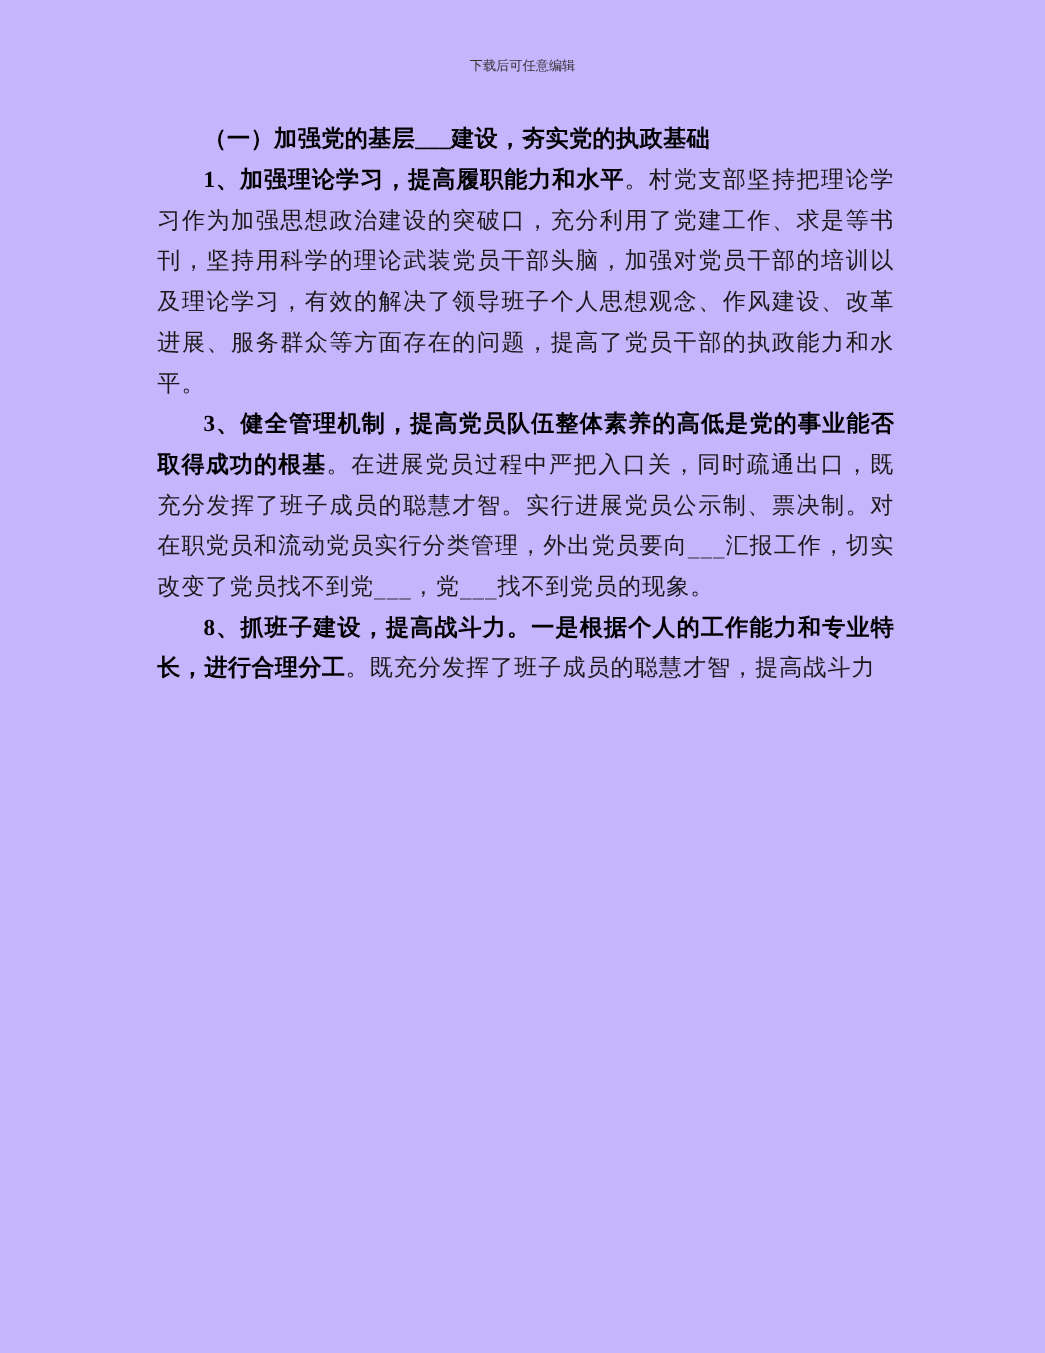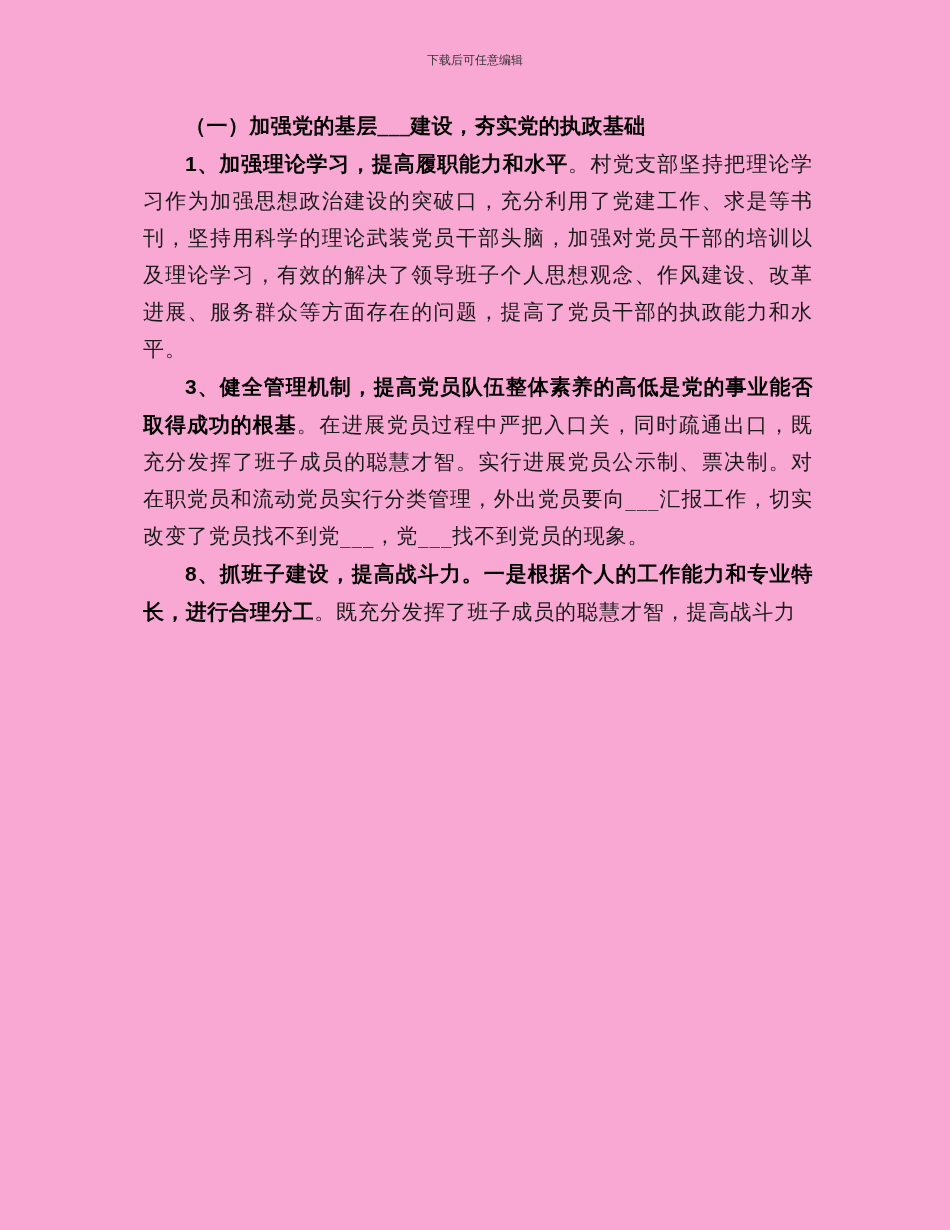--- a/index.html
+++ b/index.html
@@ -1,28 +1,28 @@
 <!DOCTYPE html>
 <html><head>
   <meta charset="utf-8">
   <style>
     html, body { margin: 0; padding: 0; background: #ffffff; }
     body { width: 950px; height: 1230px; position: relative; overflow: hidden; }
-    .page { position: absolute; left: 0; top: 0; width: 950px; height: 1230px; background: #f9a8d4; }
+    .page { position: absolute; left: 0; top: 0; width: 950px; height: 1230px; background: #c4b5fd; }
     .header {
       position: absolute; top: 52px; left: 0; width: 950px; text-align: center;
       font-family: "DejaVu Sans", sans-serif; font-size: 12px; color: #333;
     }
     .content {
       position: absolute; left: 143px; top: 108px; width: 670px;
       font-family: "DejaVu Serif", serif; font-size: 21px; color: #1a1a1a;
       line-height: 37px; letter-spacing: 0.9px;
     }
     .p { margin: 0; text-indent: 42px; text-align: justify; }
-    .b { font-weight: bold; font-family: Liberation Sans, sans-serif; letter-spacing: 0.4px; color: #000; }
+    .b { font-weight: bold; font-family: Liberation Serif, serif; letter-spacing: 0.4px; color: #000; }
     .h1 { padding-left: 42px; font-weight: bold; font-family: Liberation Serif, serif; color: #000; margin: 0; letter-spacing: 0.4px; }
     .p + .p, .h1 + .p { margin-top: 0; }
   </style>
 </head>
 <body>
 
 <div class="page">
   <div class="header">下载后可任意编辑</div>
 
   <div class="content">

